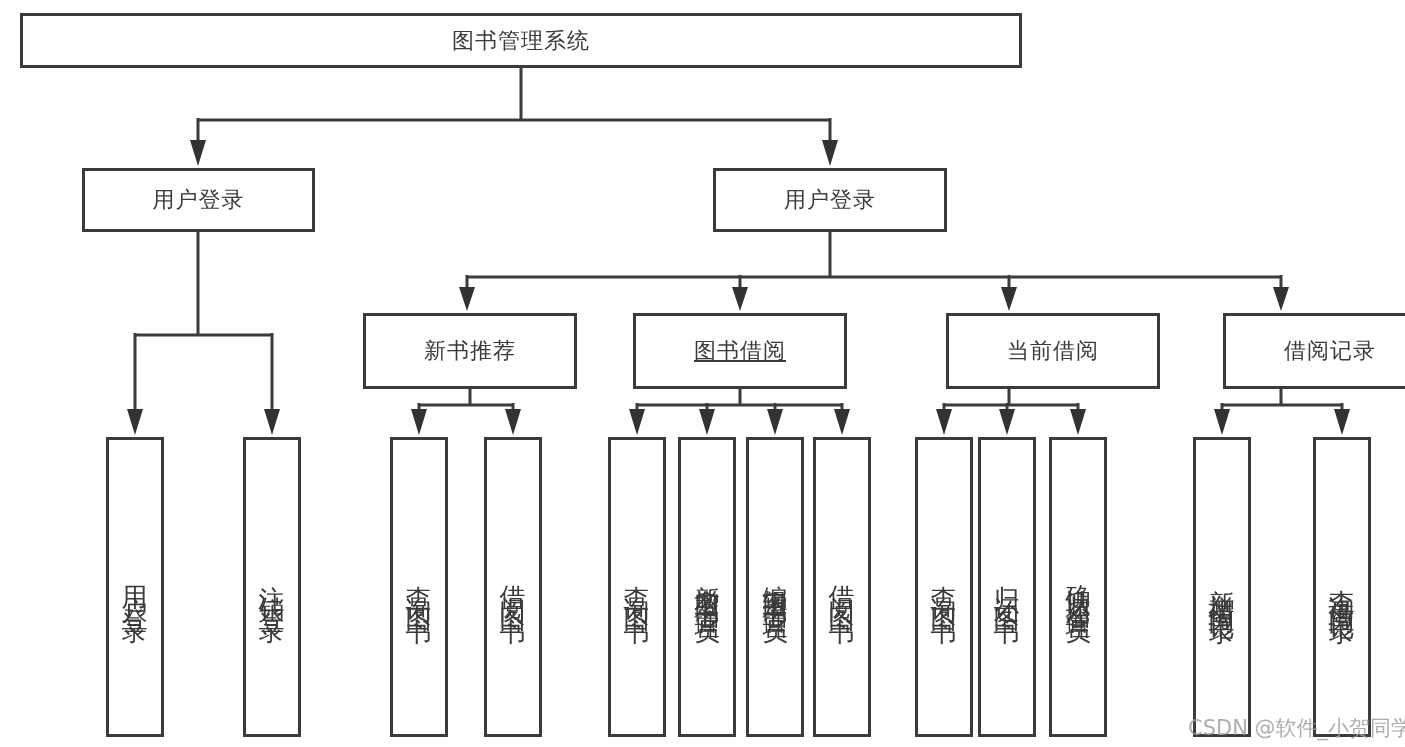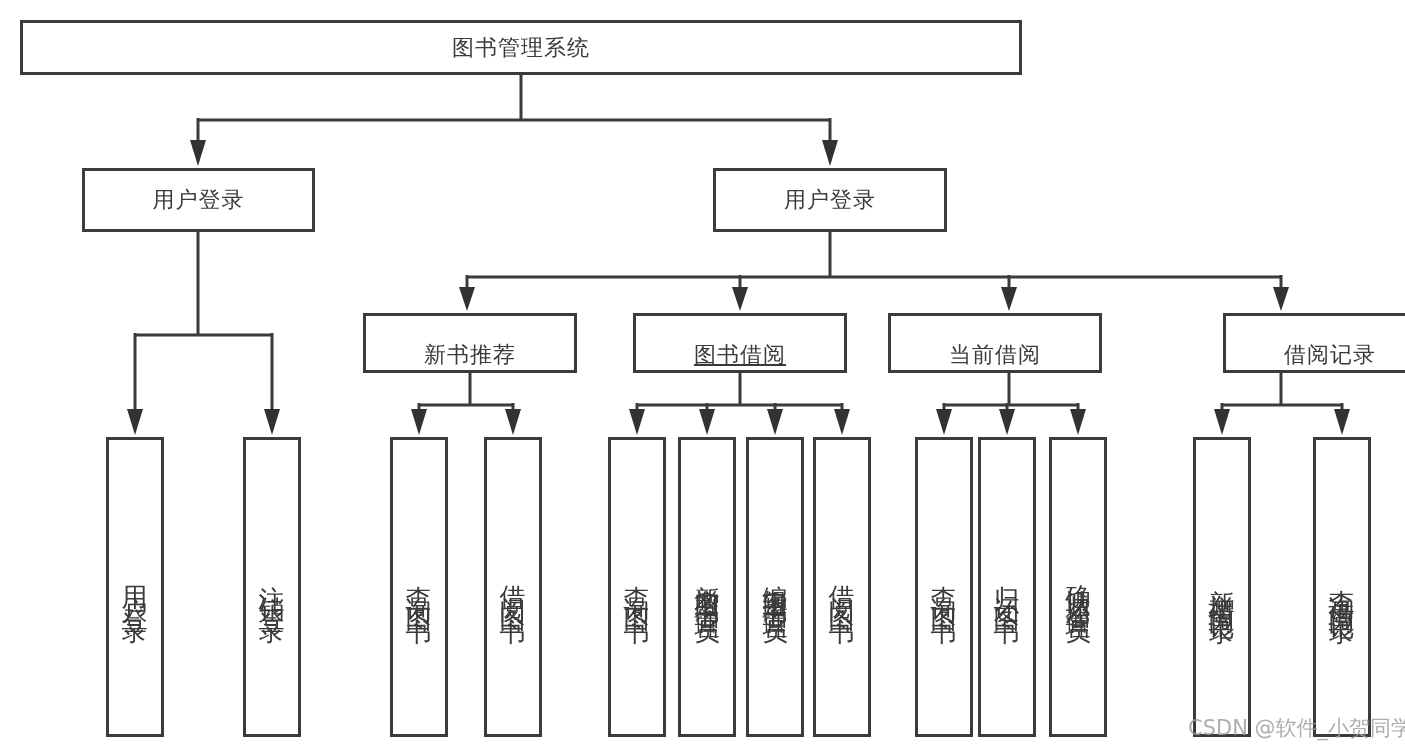--- a/index.html
+++ b/index.html
@@ -14,25 +14,25 @@
   .box {
     position:absolute;
     box-sizing:border-box;
     border:3px solid #3b3b3b;
     background:#ffffff;
     display:flex; align-items:center; justify-content:center;
     z-index:2;
     color:#3a3a3a;
   }
   .box .lbl { font-size:22px; letter-spacing:1px; white-space:nowrap; }
-  .root  { left:20px;  top:20px;  width:1002px; height:55px; }
+  .root  { left:20px;  top:13px;  width:1002px; height:55px; }
   .l2a   { left:82px;  top:168px; width:233px;  height:64px; }
   .l2b   { left:713px; top:168px; width:234px;  height:64px; }
-  .l3    { top:313px; width:214px; height:60px;align-items:flex-end; }
-  .l3a { left:363px; } .l3b { left:633px;text-decoration:underline; } .l3c { left:888px;font-family:Liberation Serif, serif; } .l3d { left:1223px; }
+  .l3    { top:313px; width:214px; height:76px; }
+  .l3a { left:363px; } .l3b { left:633px;text-decoration:underline; } .l3c { left:946px;font-family:Liberation Serif, serif; } .l3d { left:1223px; }
   .leaf  { top:437px; width:58px; height:300px; position:absolute;
            box-sizing:border-box; border:3px solid #3b3b3b; background:#fff;
            display:flex; align-items:center; justify-content:center; z-index:2; }
   .leaf-label {
     writing-mode:vertical-rl; text-orientation:mixed;
     font-size:26px; letter-spacing:11px; color:#3a3a3a; line-height:1;
   }
   .leaf-label.mid  { letter-spacing:6px; }
   .leaf-label.long { font-size:25px; letter-spacing:5px; }
   .f1  { left:106px; }  .f2  { left:243px; }

